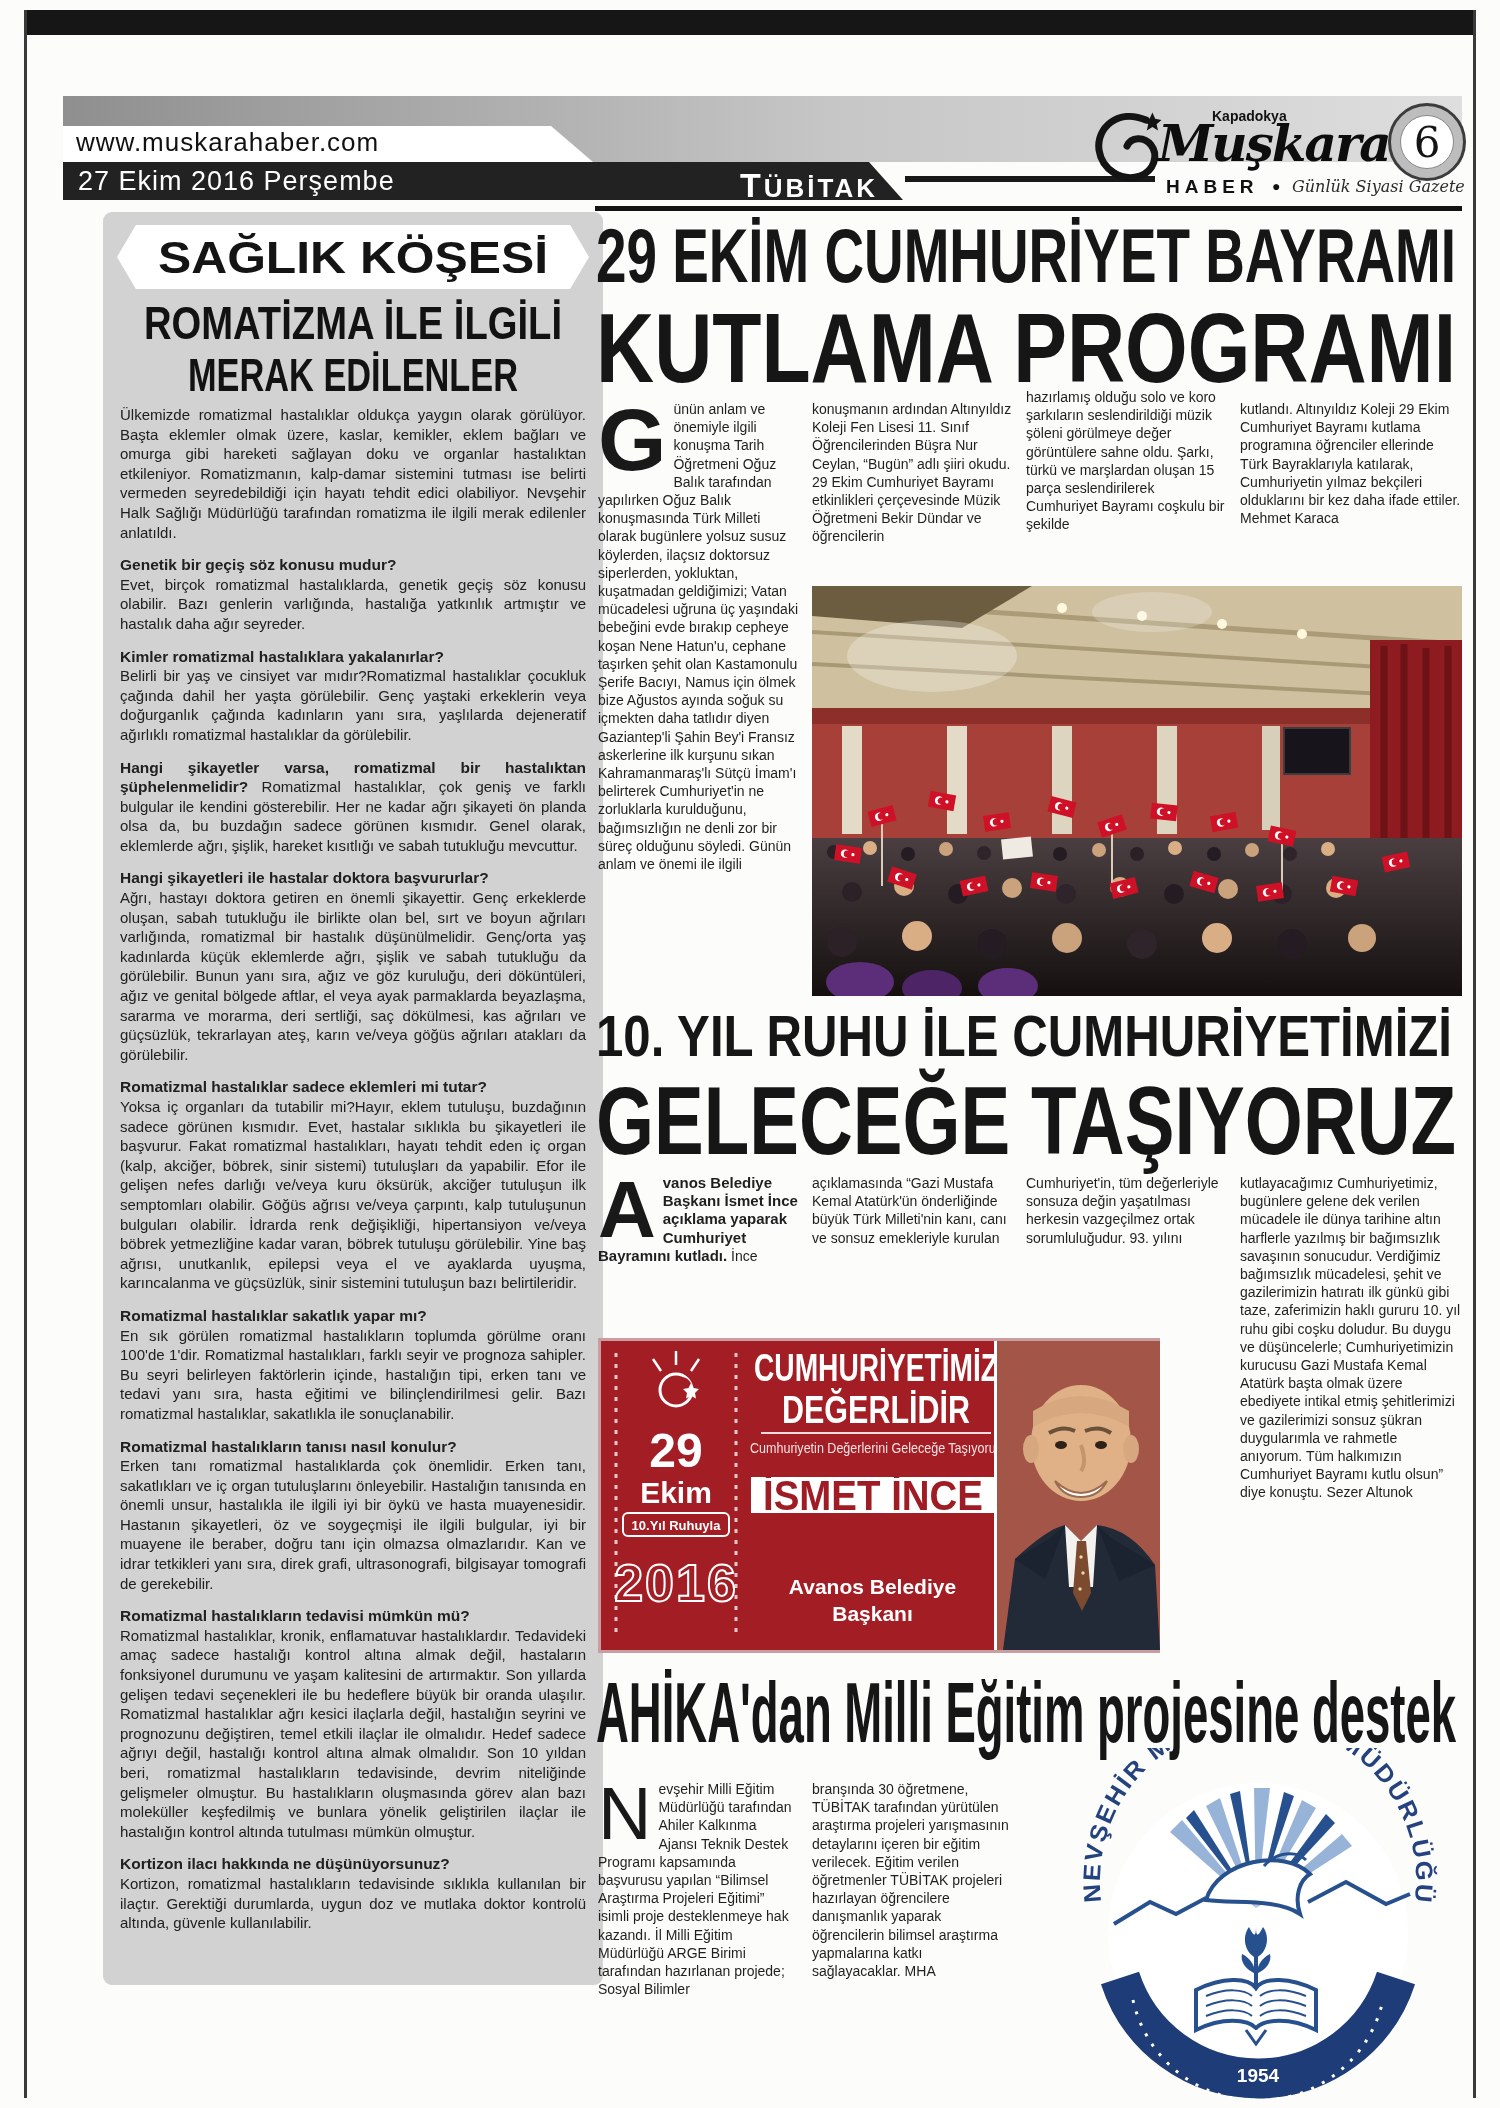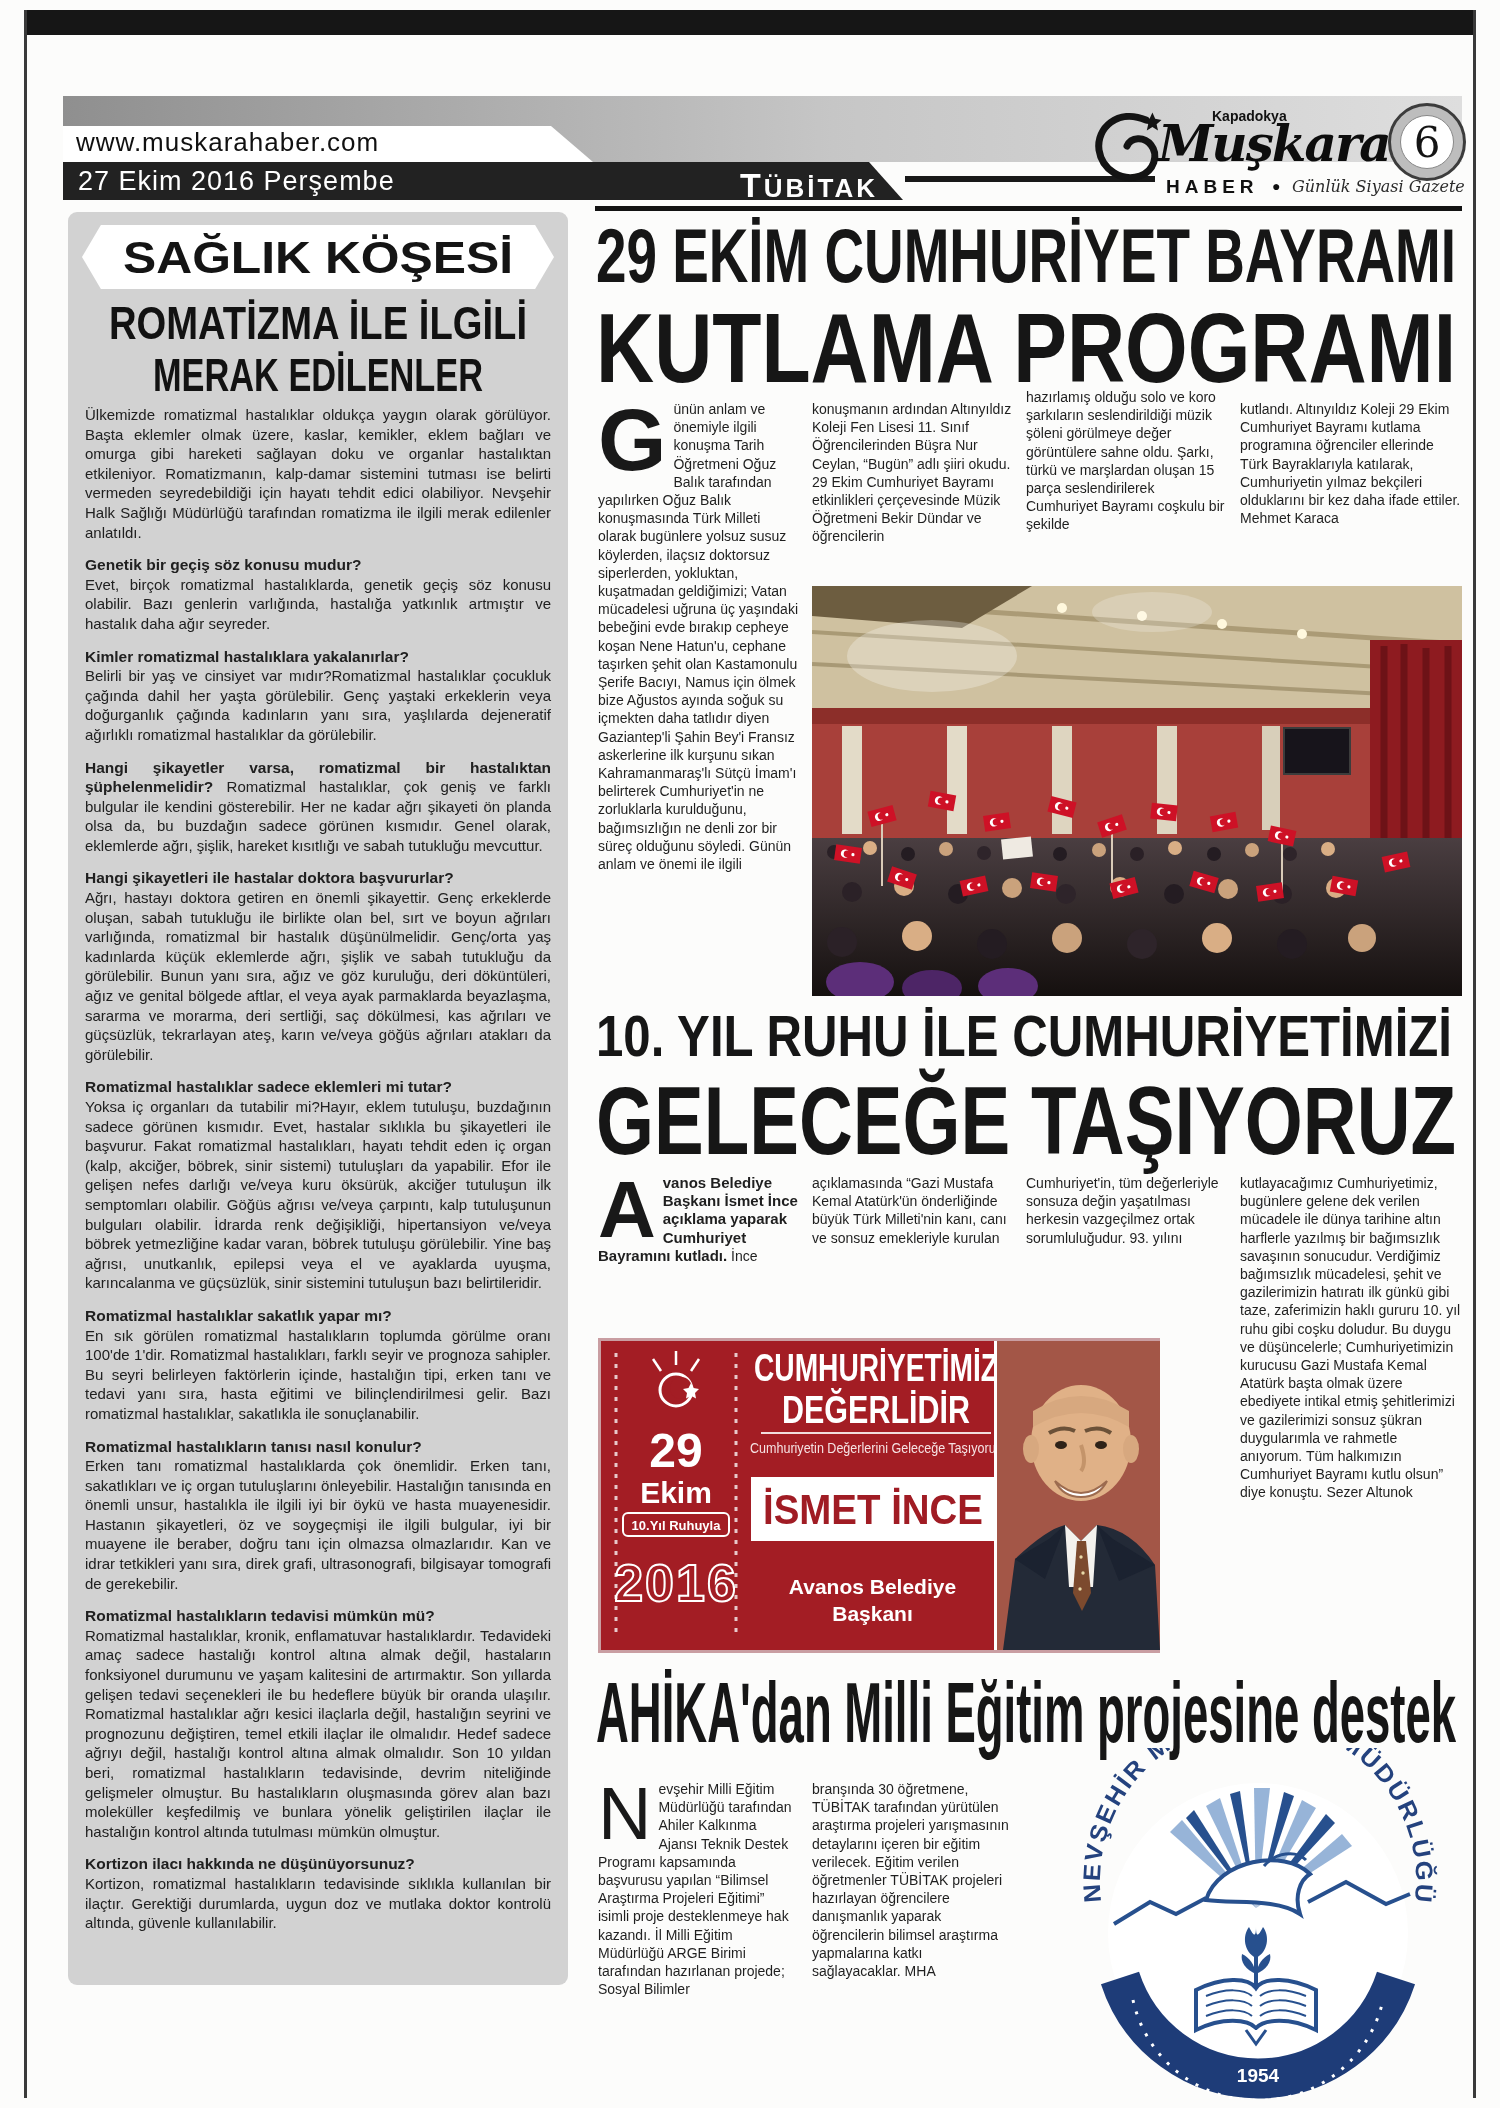--- a/index.html
+++ b/index.html
@@ -29,21 +29,21 @@
   .brand-dot{left:1272px;top:178px;font-size:14px;color:#111;}
   .brand-tag{left:1292px;top:177px;font-size:16px;font-style:italic;
              font-family:"DejaVu Serif",serif;color:#2a2a2a;}
   .pagecircle{left:1388px;top:103px;width:78px;height:78px;border-radius:50%;
               background:#bdbdbd;border:3px solid #3c3c3c;box-sizing:border-box;
               display:flex;align-items:center;justify-content:center;}
   .pagecircle .inner{width:52px;height:52px;border-radius:50%;background:#fff;border:1px solid #888;
               display:flex;align-items:center;justify-content:center;}
   .pagenum{font-family:"DejaVu Serif",serif;font-size:42px;color:#141414;}
   
-  .health{left:68px;top:212px;width:500px;height:1773px;background:#d2d2d2;overflow:hidden;border-radius:9px;}
+  .health{left:103px;top:212px;width:500px;height:1773px;background:#d2d2d2;overflow:hidden;border-radius:9px;}
   .ribbon{margin:13px 14px 4px;height:64px;background:#fff;
           clip-path:polygon(0 50%,4% 0,96% 0,100% 50%,96% 100%,4% 100%);
           display:flex;align-items:center;justify-content:center;}
   .health-title{display:block;margin:2px auto 0;}
   .health-body{padding:4px 17px 0;font-size:15px;line-height:19.6px;text-align:justify;color:#202020;}
   .health-body p{margin:0;}
   .qa{margin-top:13px;}
   .qa .q{font-weight:bold;display:block;font-size:15.5px;}
   .qa.inline .q{display:inline;}
   .qa .a{display:block;}
@@ -59,21 +59,21 @@
   .dc-a{font-size:80px;line-height:66px;}
   .dc-n{font-size:74px;line-height:62px;font-weight:normal;}
   .boldlead{font-weight:bold;font-size:15px;}
   .photo1{left:812px;top:586px;width:650px;height:410px;overflow:hidden;}
   
   .banner{left:598px;top:1338px;width:562px;height:315px;background:#a31d24;
           border:3px solid #c99ea2;box-sizing:border-box;}
   .banner .emblem{left:10px;top:4px;width:130px;height:300px;}
   .banner .btitle{left:150px;top:6px;width:250px;}
   .banner .bsub{left:146px;top:96px;width:258px;}
-  .banner .bband{left:150px;top:136px;width:243px;height:64px;background:#fff;
+  .banner .bband{left:150px;top:136px;width:243px;height:36px;background:#fff;
                  display:flex;align-items:center;justify-content:center;}
   .banner .brole{left:150px;top:232px;width:243px;text-align:center;color:#fff;
                  font-weight:bold;font-size:21px;line-height:27px;}
   .banner .bphoto{left:393px;top:0px;width:163px;height:309px;border-left:3px solid #fff;overflow:hidden;}
   
   .logo3{left:1058px;top:1748px;width:396px;height:352px;}
 </style>
 </head>
 <body>
 

